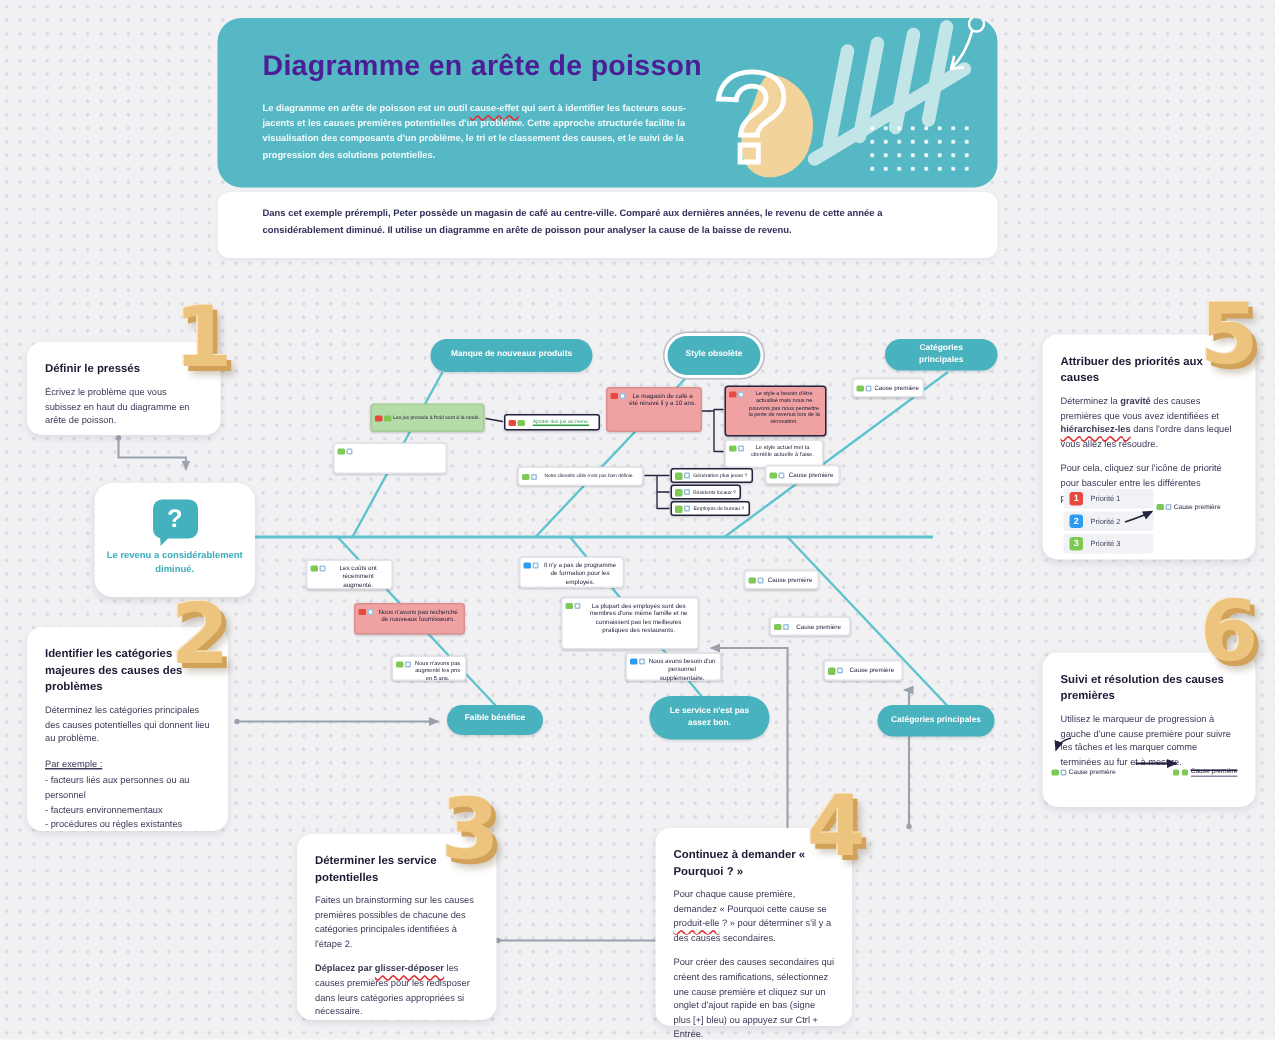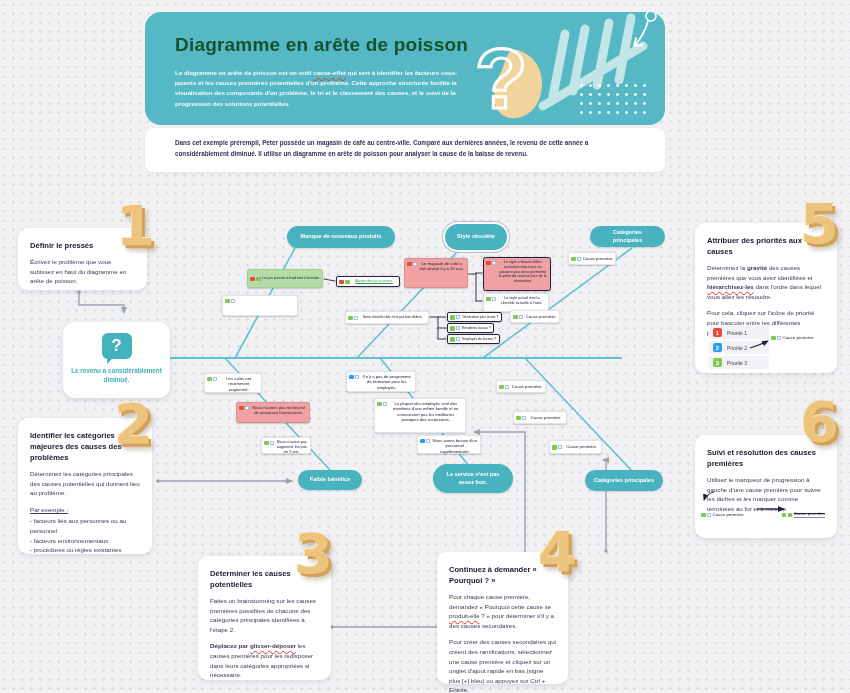--- a/index.html
+++ b/index.html
@@ -5,21 +5,21 @@
   html,body{margin:0;padding:0;}
   body{font-family:"Liberation Sans",sans-serif;}
   .canvas{position:relative;width:850px;height:693px;overflow:hidden;background:#f1f1f4;
     background-image:radial-gradient(#d9d9e0 1px, transparent 1.1px);background-size:9px 9px;}
   svg{display:block;}
   .lines{position:absolute;left:0;top:0;z-index:3;}
   .arrows-top{position:absolute;left:0;top:0;z-index:20;pointer-events:none;}
 
   
   .hdr{position:absolute;left:145px;top:12px;width:520px;height:113px;background:#55b8c4;border-radius:16px;z-index:4;overflow:hidden;}
-  .hdr h1{position:absolute;left:30px;top:22px;margin:0;font-size:19px;font-weight:bold;color:#14532d;letter-spacing:.2px;}
+  .hdr h1{position:absolute;left:30px;top:22px;margin:0;font-size:19px;font-weight:bold;color:#4c1d95;letter-spacing:.2px;}
   .hdesc{position:absolute;left:30px;top:56px;width:302px;margin:0;font-size:6.2px;line-height:1.65;color:#f3fbfc;font-weight:bold;}
   .hart{position:absolute;right:0;top:0;}
   .hdots{position:absolute;right:16px;bottom:8px;width:72px;height:36px;
     background-image:radial-gradient(#ffffff 1.3px, transparent 1.5px);background-size:9px 9px;opacity:.9;}
 
   
   .intro{position:absolute;left:145px;top:128px;width:520px;height:44px;background:#fff;border-radius:8px;z-index:4;box-shadow:0 1px 3px rgba(30,30,70,.06);}
   .intro p{margin:0;padding:10px 30px 0 30px;font-size:6.3px;line-height:1.7;color:#30305a;font-weight:bold;}
 
   
@@ -197,21 +197,21 @@
   <section class="step step2">
     <h3>Identifier les catégories majeures des causes des problèmes</h3>
     <p>Déterminez les catégories principales des causes potentielles qui donnent lieu au problème.</p>
     <p class="u" style="margin-bottom:2px">Par exemple :</p>
     <p class="li">- facteurs liés aux personnes ou au personnel</p>
     <p class="li">- facteurs environnementaux</p>
     <p class="li">- procédures ou règles existantes</p>
   </section>
 
   <section class="step step3">
-    <h3>Déterminer les causes potentielles</h3>
+    <h3>Déterminer les service potentielles</h3>
     <p>Faites un brainstorming sur les causes premières possibles de chacune des catégories principales identifiées à l'étape 2.</p>
     <p><span class="b">Déplacez par </span><span class="b sq">glisser-déposer</span><span> les causes premières pour les redisposer dans leurs catégories appropriées si nécessaire.</span></p>
   </section>
 
   <section class="step step5" style="position:absolute">
     <h3>Attribuer des priorités aux causes</h3>
     <p><span>Déterminez la </span><span class="b">gravité</span><span> des causes premières que vous avez identifiées et </span><span class="b sq">hiérarchisez-les</span><span> dans l'ordre dans lequel vous allez les résoudre.</span></p>
     <p>Pour cela, cliquez sur l'icône de priorité pour basculer entre les différentes priorités.</p>
     <div class="prio-box">
       <div class="prio-row">

